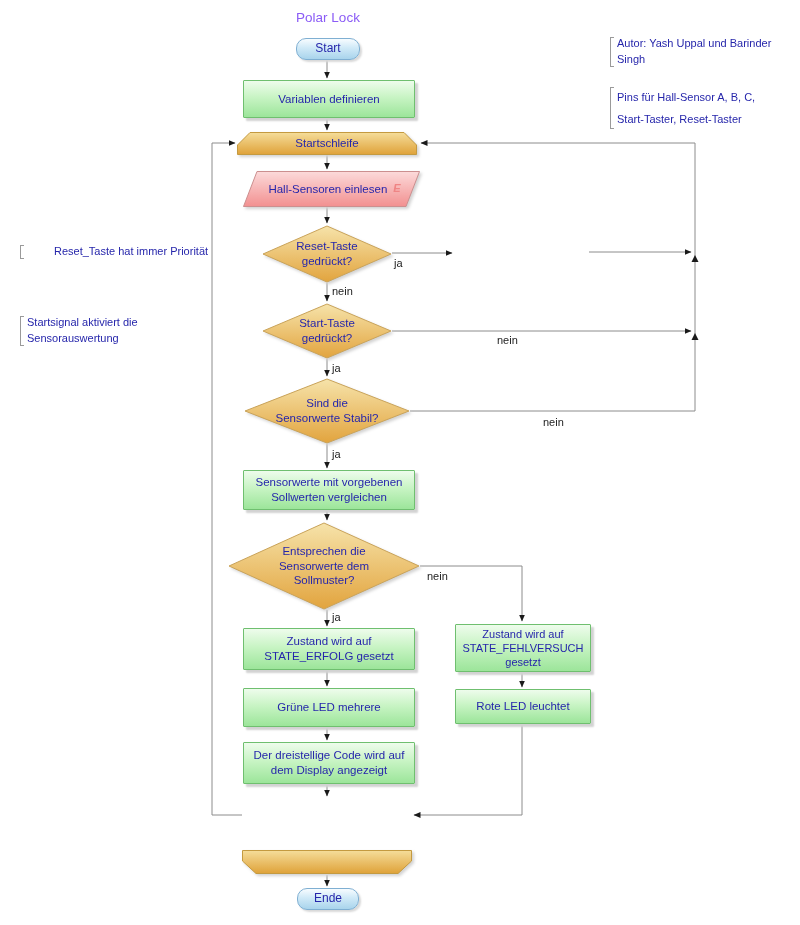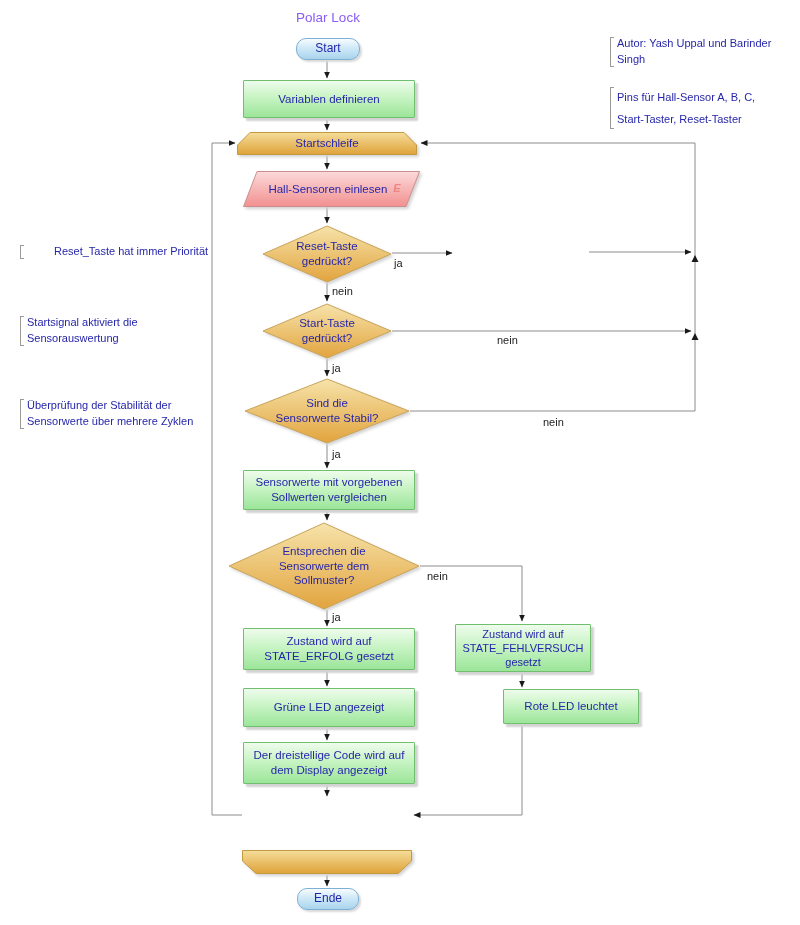--- a/index.html
+++ b/index.html
@@ -176,24 +176,24 @@
 
   <div class="node rect" style="left:243px;top:628px;width:170px;height:40px;">
     <span style="max-width:160px;">Zustand wird auf STATE_ERFOLG gesetzt</span>
   </div>
 
   <div class="node rect" style="left:455px;top:624px;width:134px;height:46px;">
     <span style="max-width:128px;font-size:11px;">Zustand wird auf STATE_FEHLVERSUCH gesetzt</span>
   </div>
 
   <div class="node rect" style="left:243px;top:688px;width:170px;height:37px;">
-    <span>Grüne LED angezeigt</span>
-  </div>
-
-  <div class="node rect" style="left:455px;top:689px;width:134px;height:33px;margin-left:48px;">
+    <span>Grüne LED mehrere</span>
+  </div>
+
+  <div class="node rect" style="left:455px;top:689px;width:134px;height:33px;">
     <span>Rote LED leuchtet</span>
   </div>
 
   <div class="node rect" style="left:243px;top:742px;width:170px;height:40px;">
     <span style="max-width:164px;">Der dreistellige Code wird auf dem Display angezeigt</span>
   </div>
 
 
   <div class="node shape-node" style="left:242px;top:850px;width:170px;height:24px;">
     <svg width="170" height="24">
@@ -228,18 +228,14 @@
     <div>Pins für Hall-Sensor A, B, C,</div>
     <div>Start-Taster, Reset-Taster</div>
   </div>
   <div class="note" style="left:20px;top:244px;width:185px;padding-left:34px;">
     <div>Reset_Taste hat immer Priorität</div>
   </div>
   <div class="note" style="left:20px;top:315px;width:170px;">
     <div>Startsignal aktiviert die</div>
     <div>Sensorauswertung</div>
   </div>
-  <div class="note" style="left:20px;top:398px;width:190px;">
-    <div>Überprüfung der Stabilität der</div>
-    <div>Sensorwerte über mehrere Zyklen</div>
-  </div>
 
 </div>
 
 </body></html>

